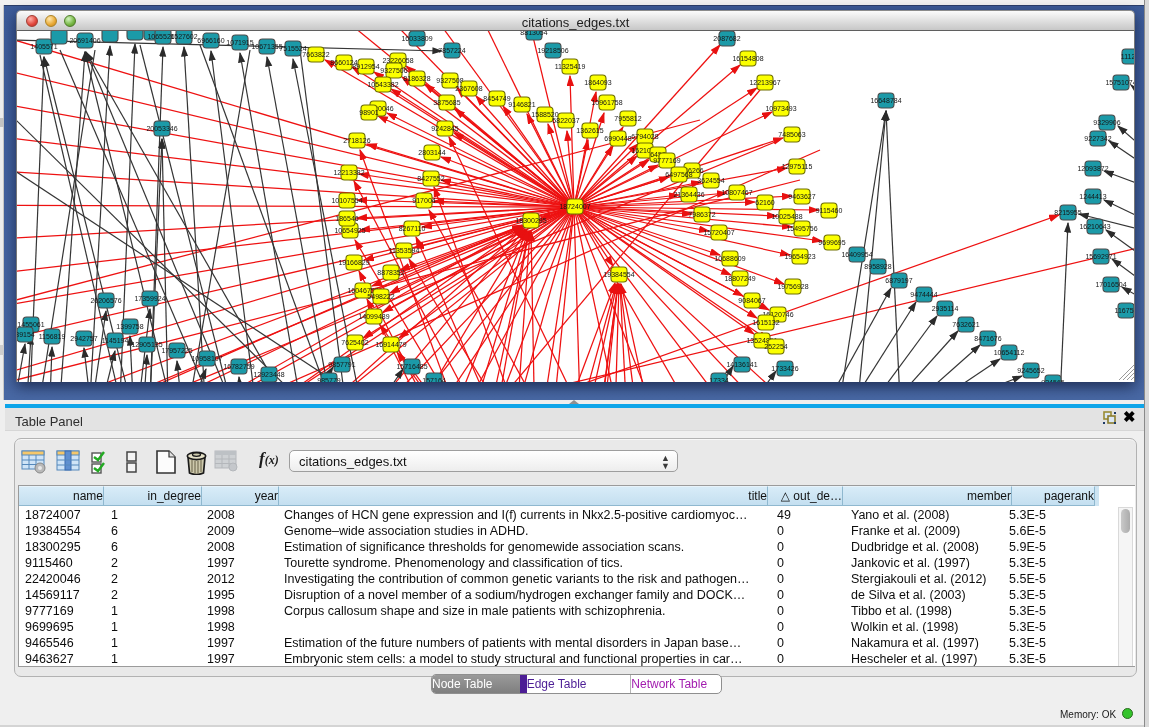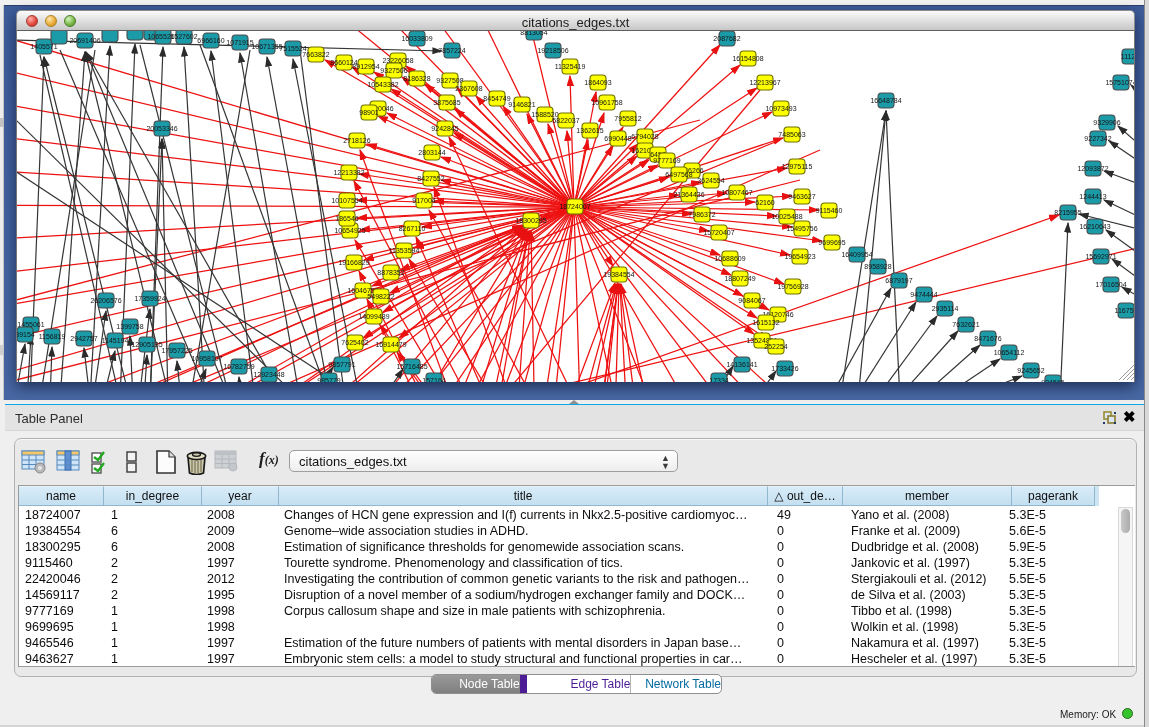--- a/index.html
+++ b/index.html
@@ -9,37 +9,37 @@
 #leftstrip{position:absolute;left:0;top:5px;width:4px;height:395px;background:#eeeeee;border-right:1px solid #c9c9c9}
 #redge{position:absolute;left:1144px;top:0;width:5px;height:727px;background:#d9d9d9;border-left:1px solid #8a8a8a}
 #win{position:absolute;left:16px;top:10px;width:1119px;height:372px;border-radius:5px 5px 0 0;box-shadow:0 5px 14px rgba(5,10,35,.6)}
 #titlebar{position:absolute;left:0;top:0;width:100%;height:21px;border-radius:5px 5px 0 0;background:linear-gradient(#fbfbfb,#e3e3e3 45%,#c7c7c7);border:1px solid #8b8b8b;border-bottom:1px solid #5f5f5f}
 #title{position:absolute;width:100%;text-align:center;top:4px;font-size:13px;color:#1d1d1d}
 .tl{position:absolute;top:5px;width:12px;height:12px;border-radius:50%}
 #tlr{left:10px;background:radial-gradient(circle at 35% 30%,#ffb0a8,#e0453a 60%,#b23028);border:1px solid #a33c32}
 #tly{left:29px;background:radial-gradient(circle at 35% 30%,#ffe9b0,#e8a833 60%,#c08220);border:1px solid #ad8324}
 #tlg{left:48px;background:radial-gradient(circle at 35% 30%,#d2f4c0,#76b643 60%,#538c28)}
 #canvas{position:absolute;left:0;top:21px;width:1119px;height:351px;background:#fff;border-left:1px solid #777;border-right:1px solid #777;overflow:hidden}
-#tpbar{position:absolute;left:5px;top:404px;width:1139px;height:27px;background:#e3e3e3;border-top:1px solid #0ea5e9;border-bottom:1px solid #d6d6d6}
+#tpbar{position:absolute;left:5px;top:404px;width:1139px;height:27px;background:#e3e3e3;border-top:4px solid #0ea5e9;border-bottom:1px solid #d6d6d6}
 #tpbar span{position:absolute;left:10px;top:6px;font-size:13px;color:#2e2e2e}
 #panel{position:absolute;left:14px;top:438px;width:1123px;height:239px;background:#e9e9e9;border:1px solid #b2b2b2;border-radius:7px;box-shadow:inset 0 1px 0 #f8f8f8}
 #tbl{position:absolute;left:18px;top:485px;width:1117px;height:182px;background:#fff;border:1px solid #9b9b9b;border-right:none;overflow:hidden}
 #thead{position:absolute;left:0;top:0;height:20px;width:1080px;display:flex;background:#cde4f2;font-size:12px;color:#111}
-#thead div{border-right:1px solid #8fb8cf;border-top:1px solid #e8f3fa;border-bottom:1px solid #8fb8cf;text-align:center;line-height:19px;background:linear-gradient(#d8ecf8,#c4dff0)}
+#thead div{border-right:1px solid #8fb8cf;border-top:1px solid #e8f3fa;border-bottom:1px solid #8fb8cf;text-align:right;line-height:19px;background:linear-gradient(#d8ecf8,#c4dff0)}
 #rows{position:absolute;left:0;top:21px;font-size:12.5px;color:#0d0d0d}
 .row{height:16px;line-height:16px;white-space:nowrap;position:relative;width:1080px}
 .row i{font-style:normal;position:absolute;top:0}
 .c0{left:6px}.c1{left:92px}.c2{left:188px}.c3{left:265px;width:478px;overflow:hidden}.c4{left:758px}.c5{left:832px;width:169px;text-align:left}.c6{left:990px}
 #vsb{position:absolute;right:2px;top:21px;width:15px;height:160px;background:#f5f5f5;border:1px solid #d9d9d9}
 #vthumb{position:absolute;left:2px;top:1px;width:9px;height:24px;border-radius:5px;background:linear-gradient(90deg,#c9c9c9,#ababab)}
 #tabbar{position:absolute;left:431px;top:674px;width:291px;height:20px;display:flex;border:1px solid #8f8f8f;border-radius:5px;overflow:hidden;background:#fff;font-size:12px}
-#tabbar div{line-height:18px;text-align:right}
+#tabbar div{line-height:18px;text-align:left}
 #tab1{width:88px;background:linear-gradient(#9a9a9a,#7f7f7f);color:#fff}
 #tab2{width:111px;color:#4c1d95;border-left:7px solid #4c1d95}
-#tab3{width:91px;color:#0369a1;border-left:1px solid #b5b5b5}
+#tab3{width:91px;color:#a21caf;border-left:1px solid #b5b5b5}
 #mem{position:absolute;left:1060px;top:709px;font-size:10px;color:#1a1a1a}
 #memdot{position:absolute;left:1122px;top:708px;width:11px;height:11px;border-radius:50%;background:#35c42c;border:1.5px solid #2a6b1f}
 #botline{position:absolute;left:0;top:725px;width:1149px;height:2px;background:#d4d4d4}
 .ticon{position:absolute;top:450px}
 #ddown{position:absolute;left:289px;top:450px;width:389px;height:22px;border:1px solid #9e9e9e;border-radius:5px;background:linear-gradient(#ffffff,#ededed);font-size:13px;color:#111}
 #ddown span{position:absolute;left:9px;top:3px}
 #ddarr{position:absolute;right:7px;top:3px;font-size:9px;color:#3a3a3a}
 #floaticon{position:absolute;left:1103px;top:411px;width:13px;height:13px}
 #closex{position:absolute;left:1123px;top:408px;font-size:15px;font-weight:bold;color:#000}
 #lefthandle{position:absolute;left:0px;top:345px;width:4px;height:10px;background:#cfcfcf}

